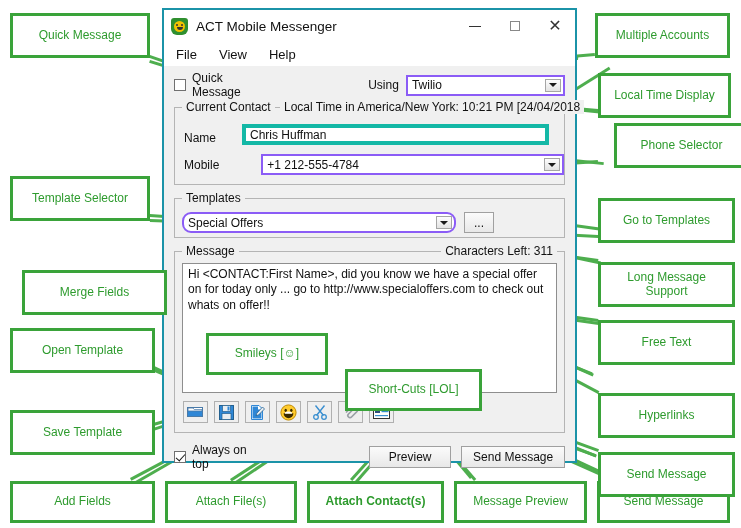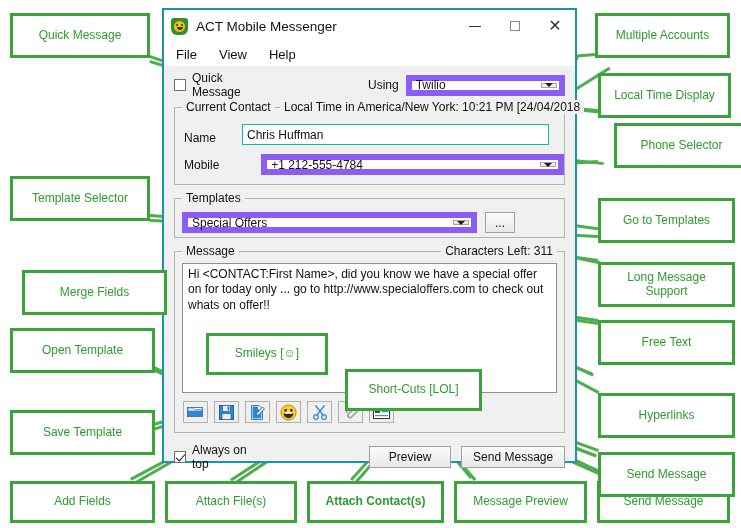--- a/index.html
+++ b/index.html
@@ -107,28 +107,28 @@
     width:12px;height:12px;border:1px solid #707070;background:#fff;
     box-sizing:border-box;flex:0 0 auto;position:relative;
   }
   .chk.checked::after{
     content:"";position:absolute;left:3px;top:0px;width:4px;height:8px;
     border:solid #1b1b1b;border-width:0 1.6px 1.6px 0;transform:rotate(42deg);
   }
   .lbl{font-size:12px;color:#111;}
 
   .field{
-    border:1px solid #14b8a6;background:#ffffff;
+    border:4px solid #14b8a6;background:#ffffff;
     height:21px;box-sizing:border-box;
     font-size:12px;color:#111;
     display:flex;align-items:center;
     padding-left:4px;
   }
   .combo{
-    border:6px solid #8b5cf6;background:#ffffff;
+    border:2px solid #8b5cf6;background:#ffffff;
     height:21px;box-sizing:border-box;
     font-size:12px;color:#111;
     display:flex;align-items:center;
     padding-left:4px;position:relative;
   }
   .combo .arrowbtn{
     position:absolute;right:2px;top:2px;bottom:2px;width:16px;
     background:linear-gradient(#fdfdfd,#e3e3e3);
     border:1px solid #a5a5a5;box-sizing:border-box;
     display:flex;align-items:center;justify-content:center;
@@ -362,21 +362,21 @@
           <span class="arrowbtn">
               <i class="caret"></i>
             </span>
         </div>
       </div>
     </div>
 
     <div class="groupbox" style="margin-top:13px;height:40px;">
       <span class="grouptitle">Templates</span>
       <div class="row" style="margin:13px 0 0 7px;">
-        <div class="combo" style="width:295px;">
+        <div class="combo" style="width:274px;border-radius:9px;">
           <span>Special Offers</span>
           <span class="arrowbtn">
               <i class="caret"></i>
             </span>
         </div>
         <div class="btn" style="width:30px;height:21px;margin-left:8px;">
           <span>...</span>
         </div>
       </div>
     </div>

